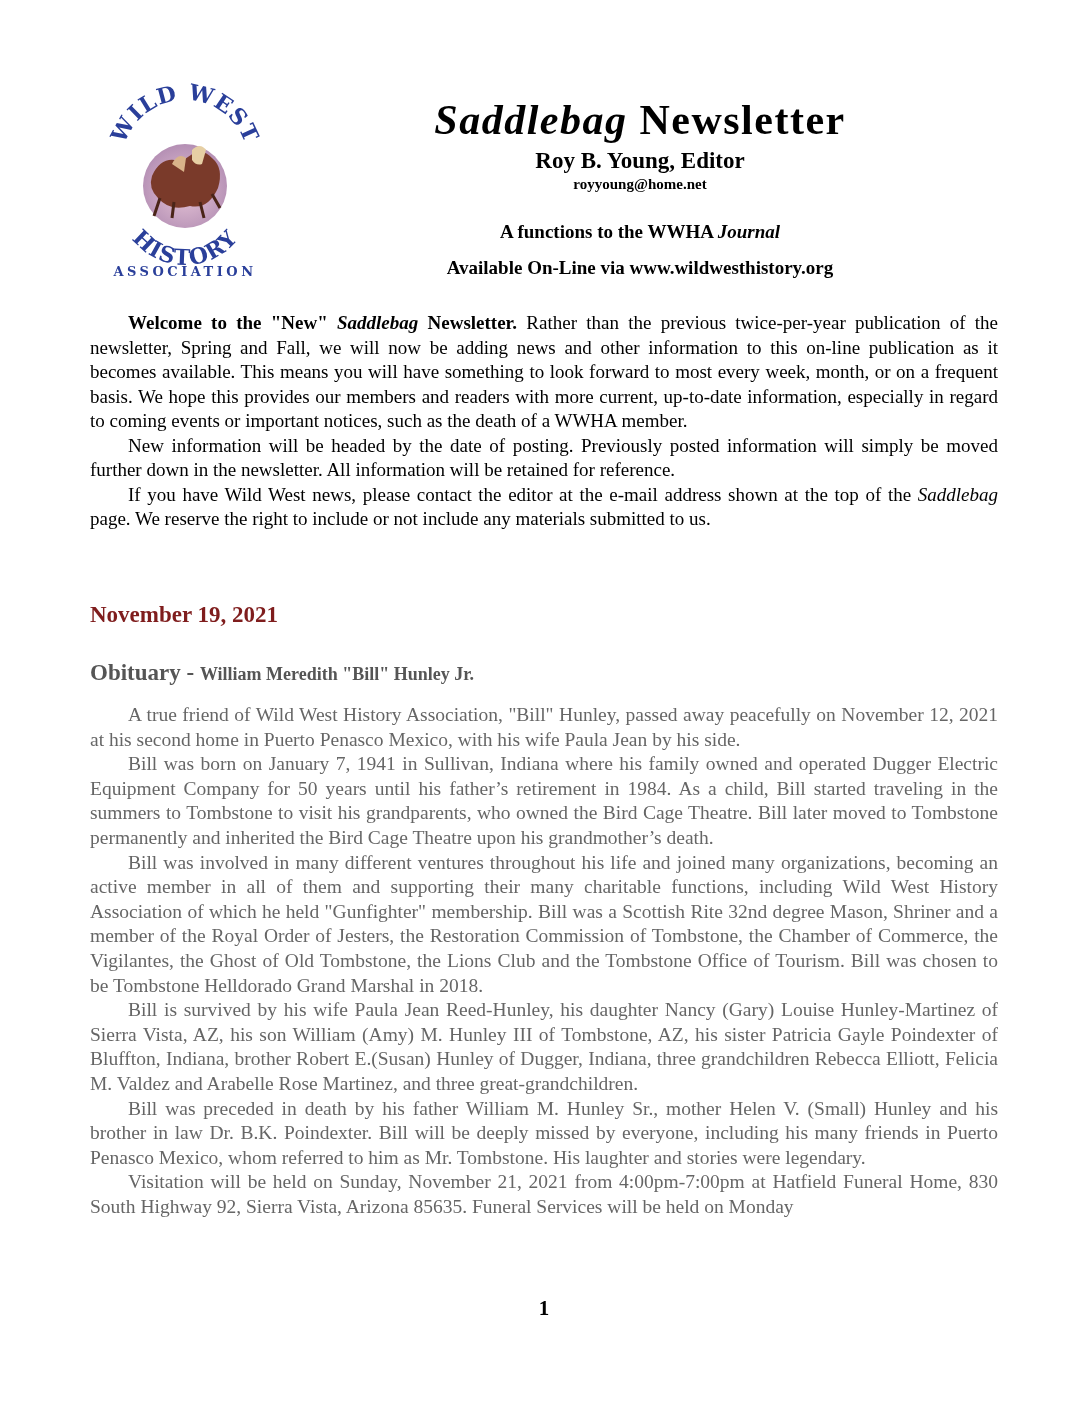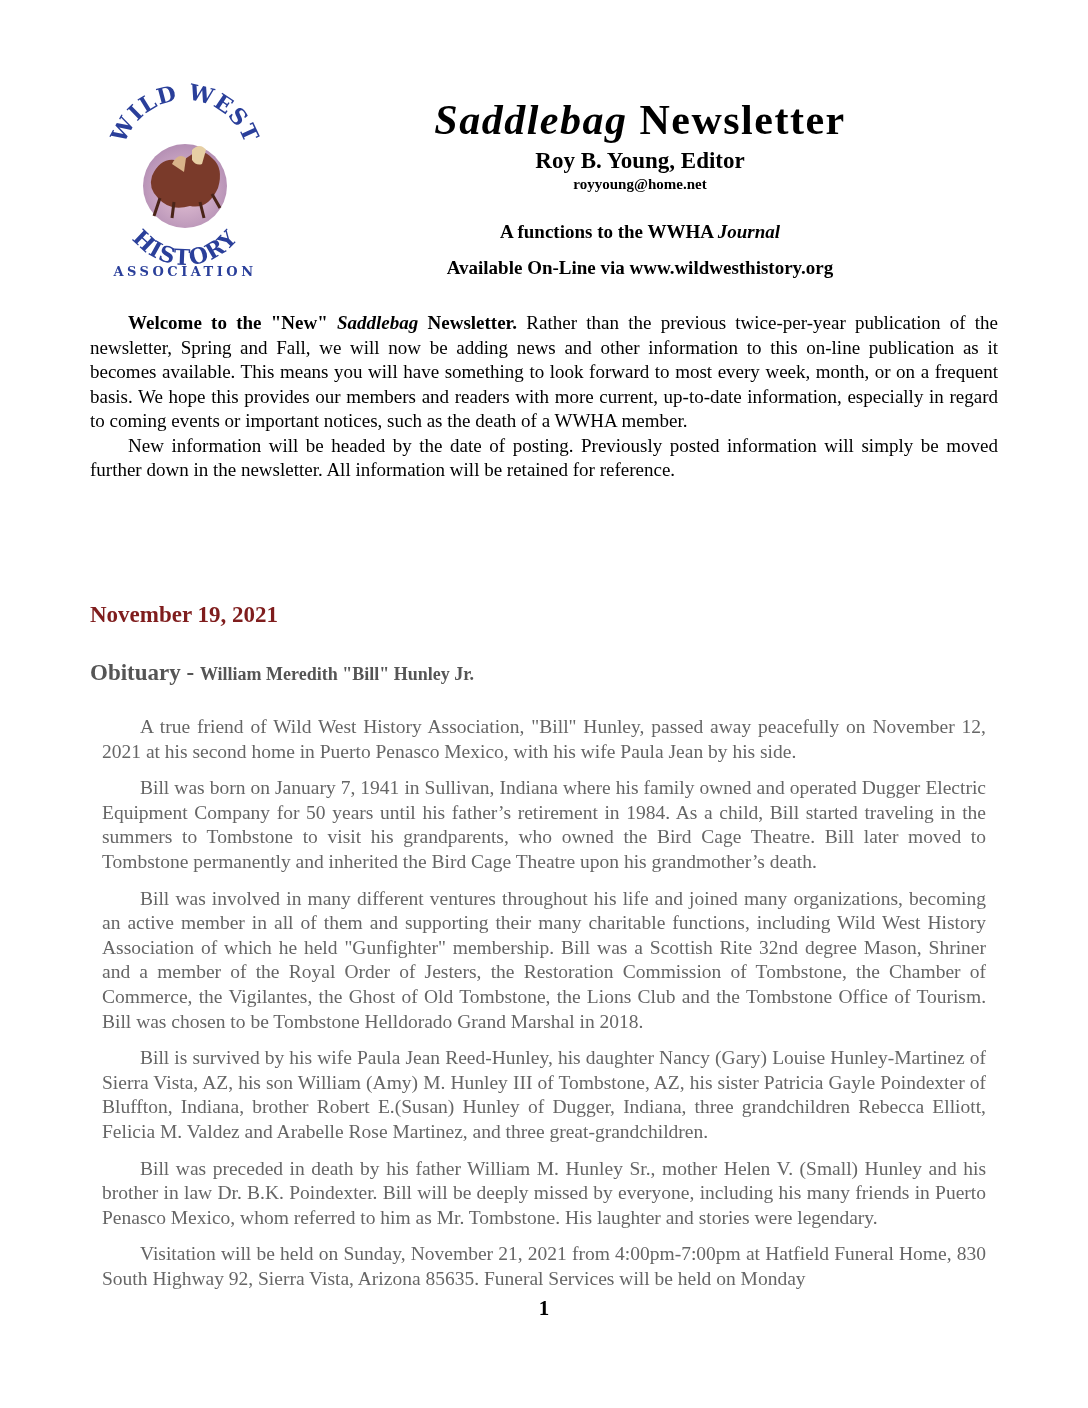--- a/index.html
+++ b/index.html
@@ -14,21 +14,21 @@
     .supp { font-size: 19px; font-weight: bold; line-height: 24px; margin-top: 26px; }
     .supp i { font-style: italic; }
     .intro { position: absolute; left: 90px; top: 311px; width: 908px; font-size: 19px; line-height: 24.5px; text-align: justify; }
     .intro p { margin: 0; text-indent: 38px; }
     .intro b { font-weight: bold; }
     .date-heading { position: absolute; left: 90px; top: 602px; font-size: 23px; font-weight: bold; color: #7f1d1d; }
     .obit-heading { position: absolute; left: 90px; top: 660px; color: #555; font-weight: bold; }
     .obit-heading .big { font-size: 23px; }
     .obit-heading .small { font-size: 18px; }
     .obit { position: absolute; left: 90px; top: 703px; width: 908px; font-size: 19.5px; line-height: 24.6px; text-align: justify; color: #666; }
-    .obit p { margin: 12px; text-indent: 38px; }
+    .obit p { margin: 0; text-indent: 38px; }
     .page-num { position: absolute; left: 0; width: 1088px; top: 1296px; text-align: center; font-size: 21px; font-weight: bold; }
   </style>
 </head>
 <body>
 
 <div class="logo">
   <svg width="170" height="205" viewBox="0 0 170 205">
     <defs>
       <path id="arcTop" d="M 22 85 A 63 63 0 0 1 148 85"></path>
       <path id="arcBot" d="M 18 120 A 67 67 0 0 0 152 120"></path>
@@ -56,20 +56,21 @@
   <h1 class="title"><i>Saddlebag</i><span> Newsletter</span></h1>
   <div class="editor">Roy B. Young, Editor</div>
   <div class="email">royyoung@home.net</div>
   <div class="supp"><span>A functions to the WWHA </span><i>Journal</i></div>
   <div class="supp" style="margin-top:12px">Available On-Line via www.wildwesthistory.org</div>
 </div>
 
 <div class="intro">
   <p><b><span>Welcome to the "New" </span><i>Saddlebag</i><span> Newsletter.</span></b><span>  Rather than the previous twice-per-year publication of the newsletter, Spring and Fall, we will now be adding news and other information to this on-line publication as it becomes available.  This means you will have something to look forward to most every week, month, or on a frequent basis.  We hope this provides our members and readers with more current, up-to-date information, especially in regard to coming events or important notices, such as the death of a WWHA member.</span></p>
   <p>New information will be headed by the date of posting.  Previously posted information will simply be moved further down in the newsletter.  All information will be retained for reference.</p>
+  <p><span>If you have Wild West news, please contact the editor at the e-mail address shown at the top of the </span><i>Saddlebag</i><span> page.  We reserve the right to include or not include any materials submitted to us.</span></p>
 </div>
 
 <div class="date-heading">November 19, 2021</div>
 
 <div class="obit-heading">
   <span class="big">Obituary - </span><span class="small">William Meredith "Bill" Hunley Jr.</span>
 </div>
 
 <div class="obit">
   <p>A true friend of Wild West History Association, "Bill" Hunley, passed away peacefully on November 12, 2021 at his second home in Puerto Penasco Mexico, with his wife Paula Jean by his side.</p>

